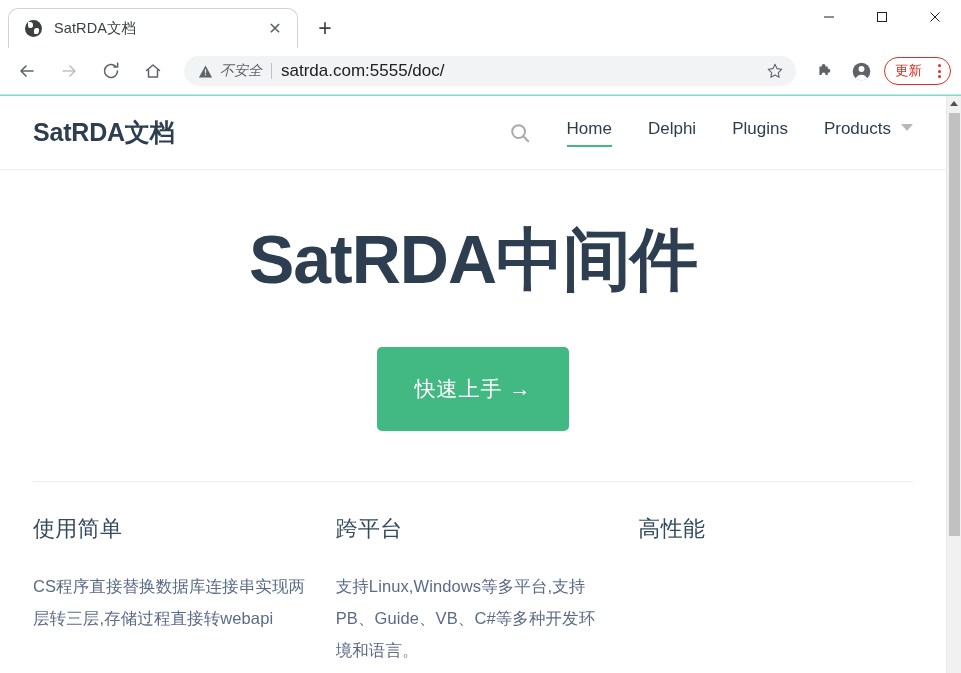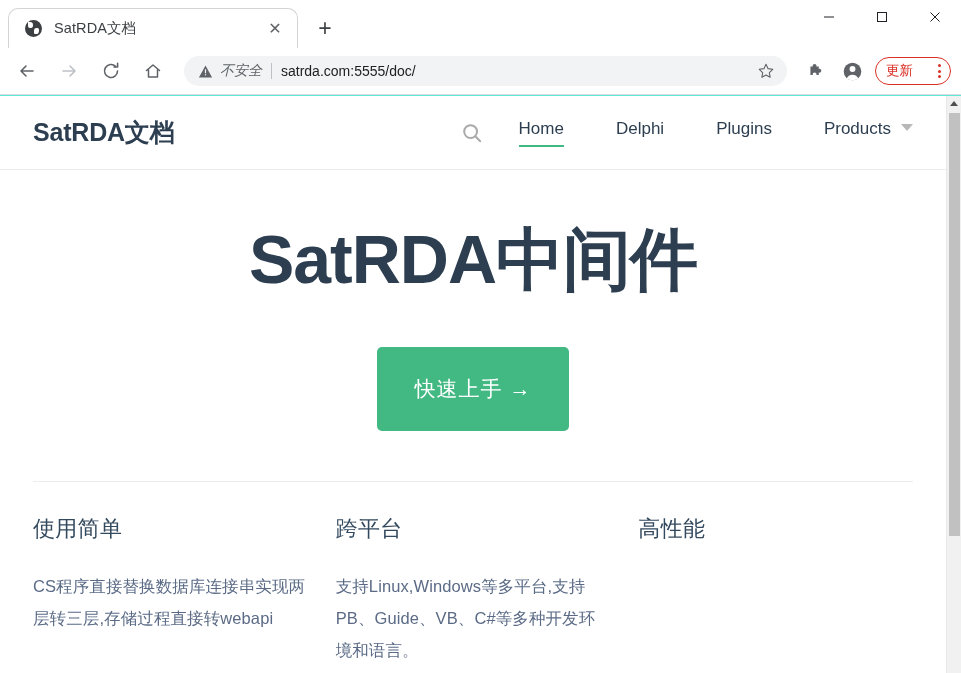--- a/index.html
+++ b/index.html
@@ -96,33 +96,33 @@
     flex: 1 1 auto; height: 30px; margin: 0 8px 0 10px;
     background: #f1f3f4; border-radius: 16px;
     display: flex; align-items: center;
     padding: 0 12px 0 14px;
     min-width: 0;
   }
   .warn-icon { flex: 0 0 auto; margin-right: 7px; display:flex; align-items:center; }
   .not-secure { font-size: 14px; color: #5f6368; white-space: nowrap; font-style: italic; }
   .omni-sep { width: 1px; height: 16px; background: #bdc1c6; margin: 0 9px; flex:0 0 1px;}
   .omni-url {
-    font-size: 14px; color: #202124; white-space: nowrap;
+    font-size: 17px; color: #202124; white-space: nowrap;
     overflow: hidden; text-overflow: ellipsis; flex: 1 1 auto;
   }
   .star { flex: 0 0 auto; color: #5f6368; display: flex; align-items: center; }
 
   .tb-icon {
     width: 30px; height: 30px; margin-left: 6px; flex: 0 0 30px;
     display: flex; align-items: center; justify-content: center;
     color: #5f6368;
   }
   .update-pill {
     height: 28px; border: 1px solid #d93025; border-radius: 15px;
-    display: flex; align-items: center; gap: 22px;
+    display: flex; align-items: center; gap: 13px;
     padding: 0 6px 0 10px; margin-left: 8px; flex: 0 0 auto;
   }
   .update-text { color: #d93025; font-size: 13.5px; white-space: nowrap; }
   .kebab { display: flex; flex-direction: column; gap: 2.5px; padding: 0 3px; }
   .kebab i { width: 3px; height: 3px; border-radius: 50%; background: #d93025; display:block;}
 
   
   .viewport {
     position: absolute; left: 0; top: 96px;
     width: 961px; height: 577px;
@@ -134,21 +134,21 @@
     height: 74px; border-bottom: 1px solid #eaecef;
     display: flex; align-items: center;
     padding: 0 33px;
   }
   .brand {
     font-size: 25px; font-weight: bold; color: #2c3e50;
     letter-spacing: -.2px;
   }
   .navright { margin-left: auto; display: flex; align-items: center; }
   .search-icon { margin-right: 36px; display: flex; align-items: center; color:#aaa; }
-  .navlinks { display: flex; align-items: flex-end; gap: 16px; }
+  .navlinks { display: flex; align-items: flex-end; gap: 0; }
   .navlink {
     font-size: 17px; color: #2c3e50; font-weight: 500;
     padding: 0 0 6px 0; margin-left: 36px;
     border-bottom: 2px solid transparent;
     position: relative;
   }
   .navlink.active { border-bottom-color: #42b983; }
   .navlink.first { margin-left: 0; }
   .caret {
     display: inline-block; margin-left: 10px;

